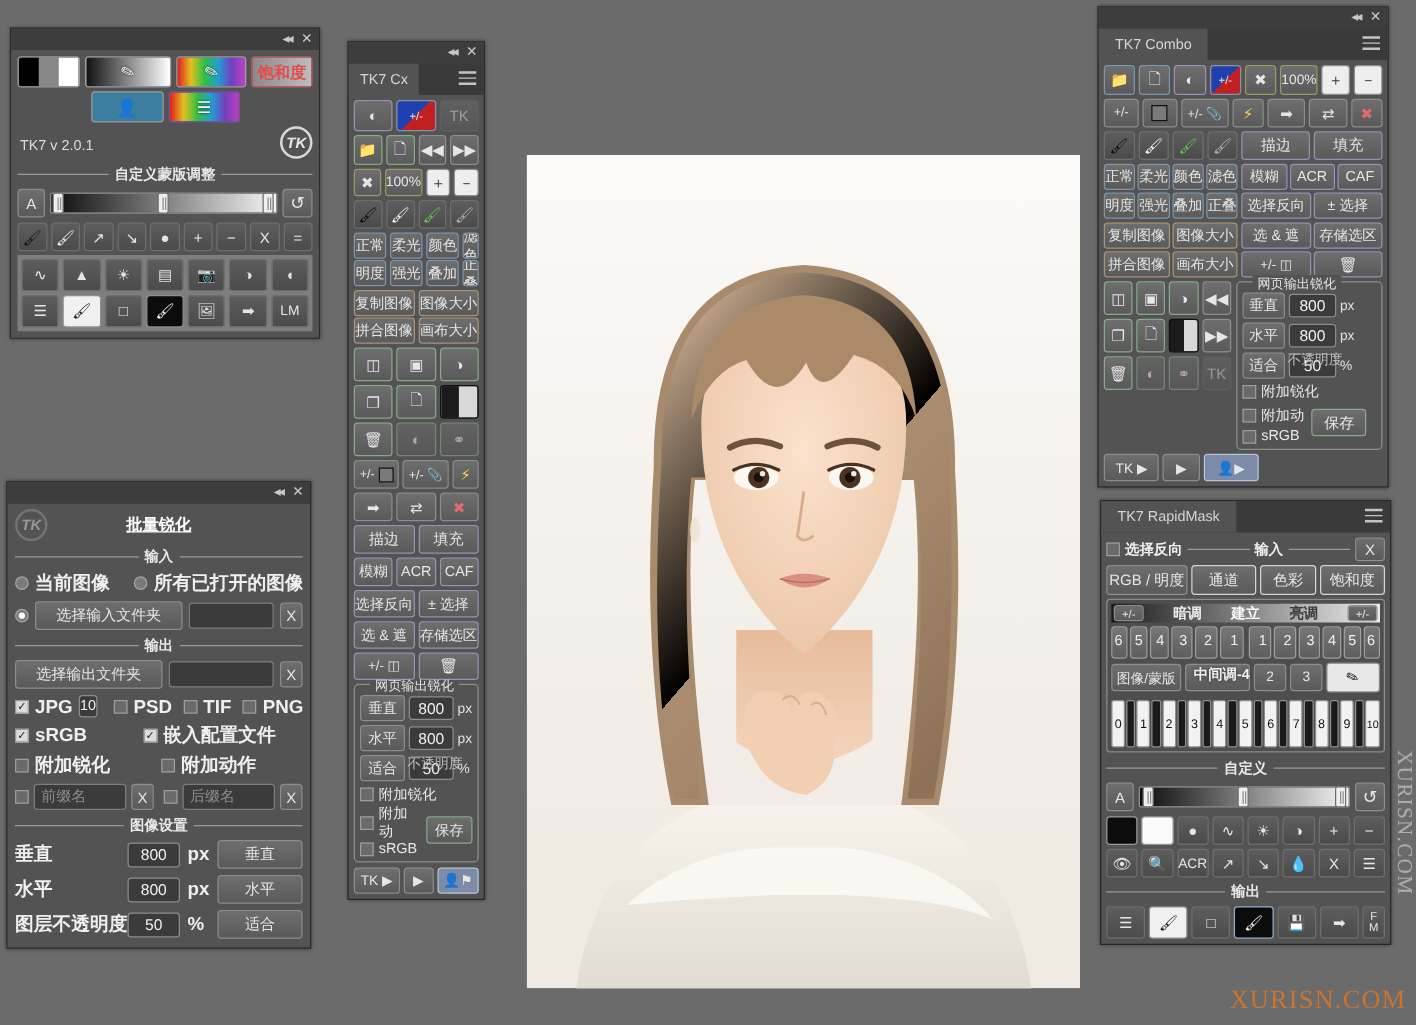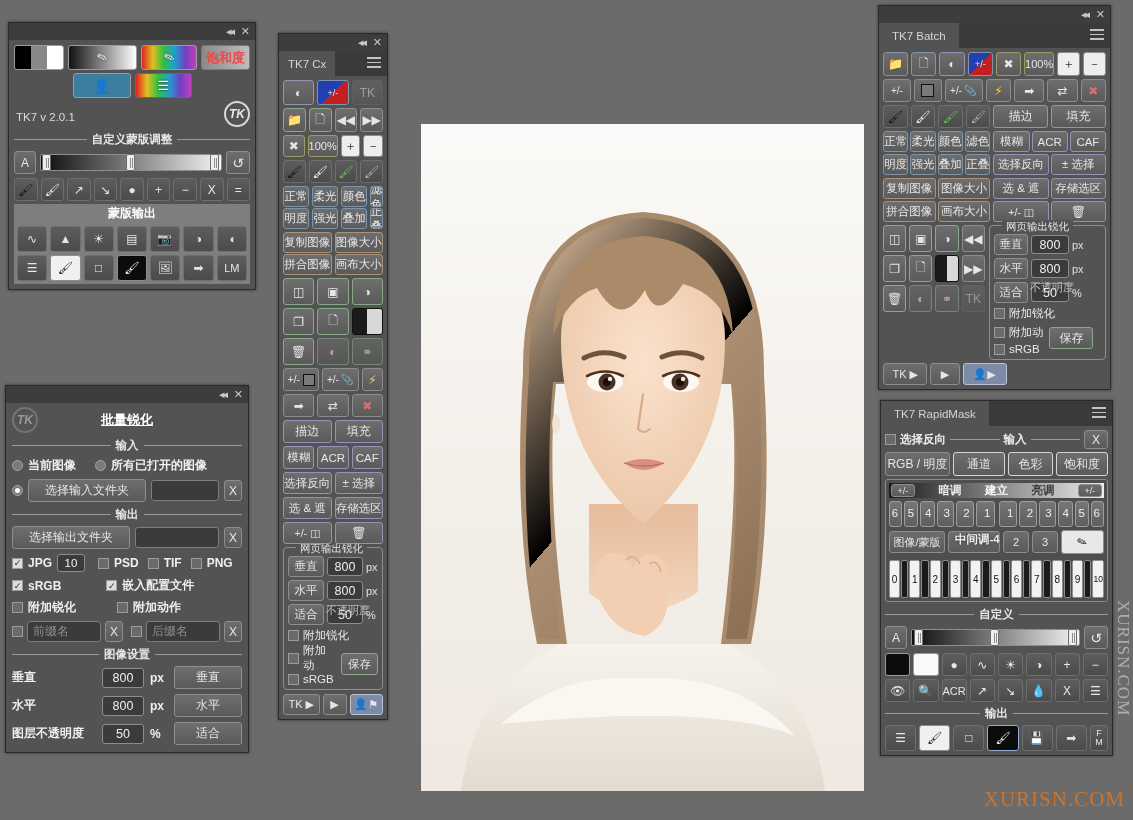--- a/index.html
+++ b/index.html
@@ -80,21 +80,21 @@
   
   #tk7batch { left: 5px; top: 385px; width: 244px; }
   .chk { width: 11px; height: 11px; border: 1px solid #9c9c9c; background: #6a6a6a;
          display: inline-flex; align-items: center; justify-content: center;
          color: #fff; font-size: 9px; flex: none; cursor: pointer; }
   .chk.on { background: #dcdcdc; color: #2a2a2a; }
   .radio { width: 11px; height: 11px; border-radius: 50%; border: 1px solid #a5a5a5;
            background: #7a7a7a; flex: none; cursor: pointer; position: relative; }
   .radio.on::after { content: ""; position: absolute; inset: 2px; border-radius: 50%;
                      background: #fff; }
-  .lbl { color: #efefef; font-size: 12px; font-weight: bold; white-space: nowrap; }
+  .lbl { color: #efefef; font-size: 15px; font-weight: bold; white-space: nowrap; }
   .field { background: #3b3b3b; border: 1px solid #7d7d7d; border-radius: 3px;
            color: #cfcfcf; font-size: 12px; height: 21px; display: flex;
            align-items: center; padding: 0 5px; }
   .numfield { background: #3b3b3b; border: 1px solid #8c8c8c; border-radius: 3px;
               color: #f0f0f0; font-size: 12.5px; height: 20px; width: 42px;
               display: flex; align-items: center; justify-content: center; }
 
   
   #tk7cx { left: 278px; top: 33px; width: 110px; }
   #tk7cx .body, #tk7combo .body, #tk7rm .body { padding: 4px; }
@@ -186,21 +186,20 @@
           <span style="color:#f2f2f2">🖌</span>
         </div>
       <div class="btn dark" style="flex:1;height:23px">↗</div>
       <div class="btn dark" style="flex:1;height:23px">↘</div>
       <div class="btn dark" style="flex:1;height:23px">●</div>
       <div class="btn dark" style="flex:1;height:23px">+</div>
       <div class="btn dark" style="flex:1;height:23px">−</div>
       <div class="btn dark" style="flex:1;height:23px">X</div>
       <div class="btn dark" style="flex:1;height:23px">=</div>
     </div>
-    <div class="bandtitle">蒙版输出</div>
     <div style="background:#7e7e7e;padding:3px">
       <div class="row">
         <div class="btn dark" style="flex:1;height:26px">∿</div>
         <div class="btn dark" style="flex:1;height:26px">▲</div>
         <div class="btn dark" style="flex:1;height:26px">☀</div>
         <div class="btn dark" style="flex:1;height:26px">▤</div>
         <div class="btn dark" style="flex:1;height:26px">📷</div>
         <div class="btn dark" style="flex:1;height:26px">◑</div>
         <div class="btn dark" style="flex:1;height:26px">◖</div>
       </div>
@@ -448,21 +447,21 @@
     </div>
   </div>
 </div>
 
 <div class="panel" id="tk7combo">
   <div class="panel-bar">
     <span class="ctl collapse-ico">◂◂</span>
     <span class="ctl close-ico">✕</span>
   </div>
   <div class="tabrow">
-    <div class="tab">TK7 Batch</div>
+    <div class="tab">TK7 Combo</div>
     <div class="hamb">
         <i></i>
         <i></i>
         <i></i>
       </div>
   </div>
   <div class="body">
     <div class="row">
       <div class="btn blu" style="flex:1;height:24px">📁</div>
       <div class="btn blu" style="flex:1;height:24px">🗋</div>

